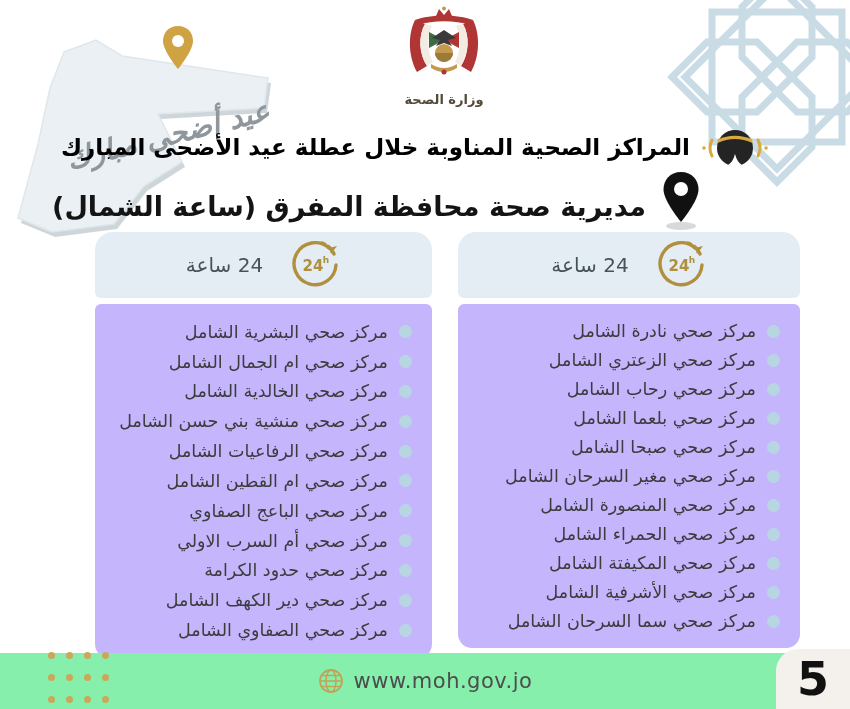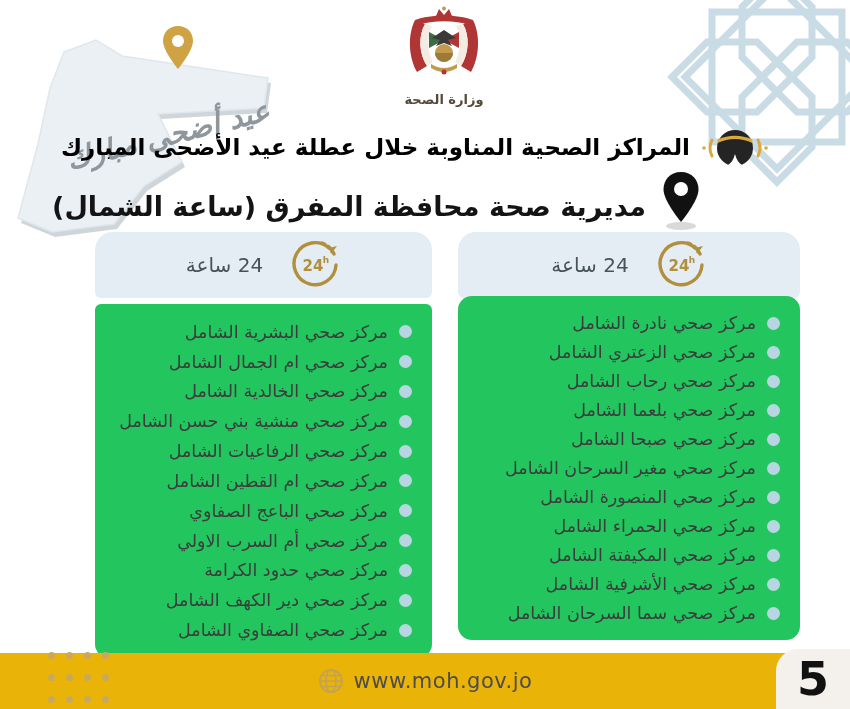--- a/index.html
+++ b/index.html
@@ -35,32 +35,32 @@
   
   .panel-header{
     position:absolute;height:66px;background:#e4edf3;
     border-radius:18px 18px 6px 6px;
     display:flex;align-items:center;justify-content:center;gap:26px;
   }
   .panel-header .duration-label{font-size:20px;color:#46525c;font-weight:500;}
   .panel-right-header{top:232px;right:50px;width:342px;}
   .panel-left-header{top:232px;left:95px;width:337px;}
   .panel-body{
-    position:absolute;background:#22c55e;border-radius:6px 6px 14px 14px;
+    position:absolute;background:#c4b5fd;border-radius:6px 6px 14px 14px;
     display:flex;flex-direction:column;justify-content:space-evenly;
     padding:8px 20px 8px 12px;box-sizing:border-box;
   }
-  .panel-right-body{top:296px;right:50px;width:342px;height:344px;border-radius:14px;}
+  .panel-right-body{top:304px;right:50px;width:342px;height:344px;}
   .panel-left-body{top:304px;left:95px;width:337px;height:354px;}
   .list-row{display:flex;align-items:center;gap:11px;}
   .bullet{width:13px;height:13px;border-radius:50%;background:#b7d6e2;flex:0 0 13px;}
   .center-name{font-size:17.5px;color:#3c3c3c;font-weight:500;white-space:nowrap;}
   
   .footer{
-    position:absolute;bottom:0;left:0;width:100%;height:56px;background:#eab308;
+    position:absolute;bottom:0;left:0;width:100%;height:56px;background:#86efac;
     display:flex;align-items:center;justify-content:center;gap:10px;direction:ltr;
   }
   .site-url{font-size:21px;color:#4d4d4d;letter-spacing:.5px;}
   .page-number-box{
     position:absolute;right:0;bottom:0;width:74px;height:60px;background:#f4f1ec;
     border-radius:22px 0 0 0;display:flex;align-items:center;justify-content:center;
   }
   .page-number{font-size:46px;font-weight:bold;color:#111;line-height:1;}
   
   .dots-grid{

